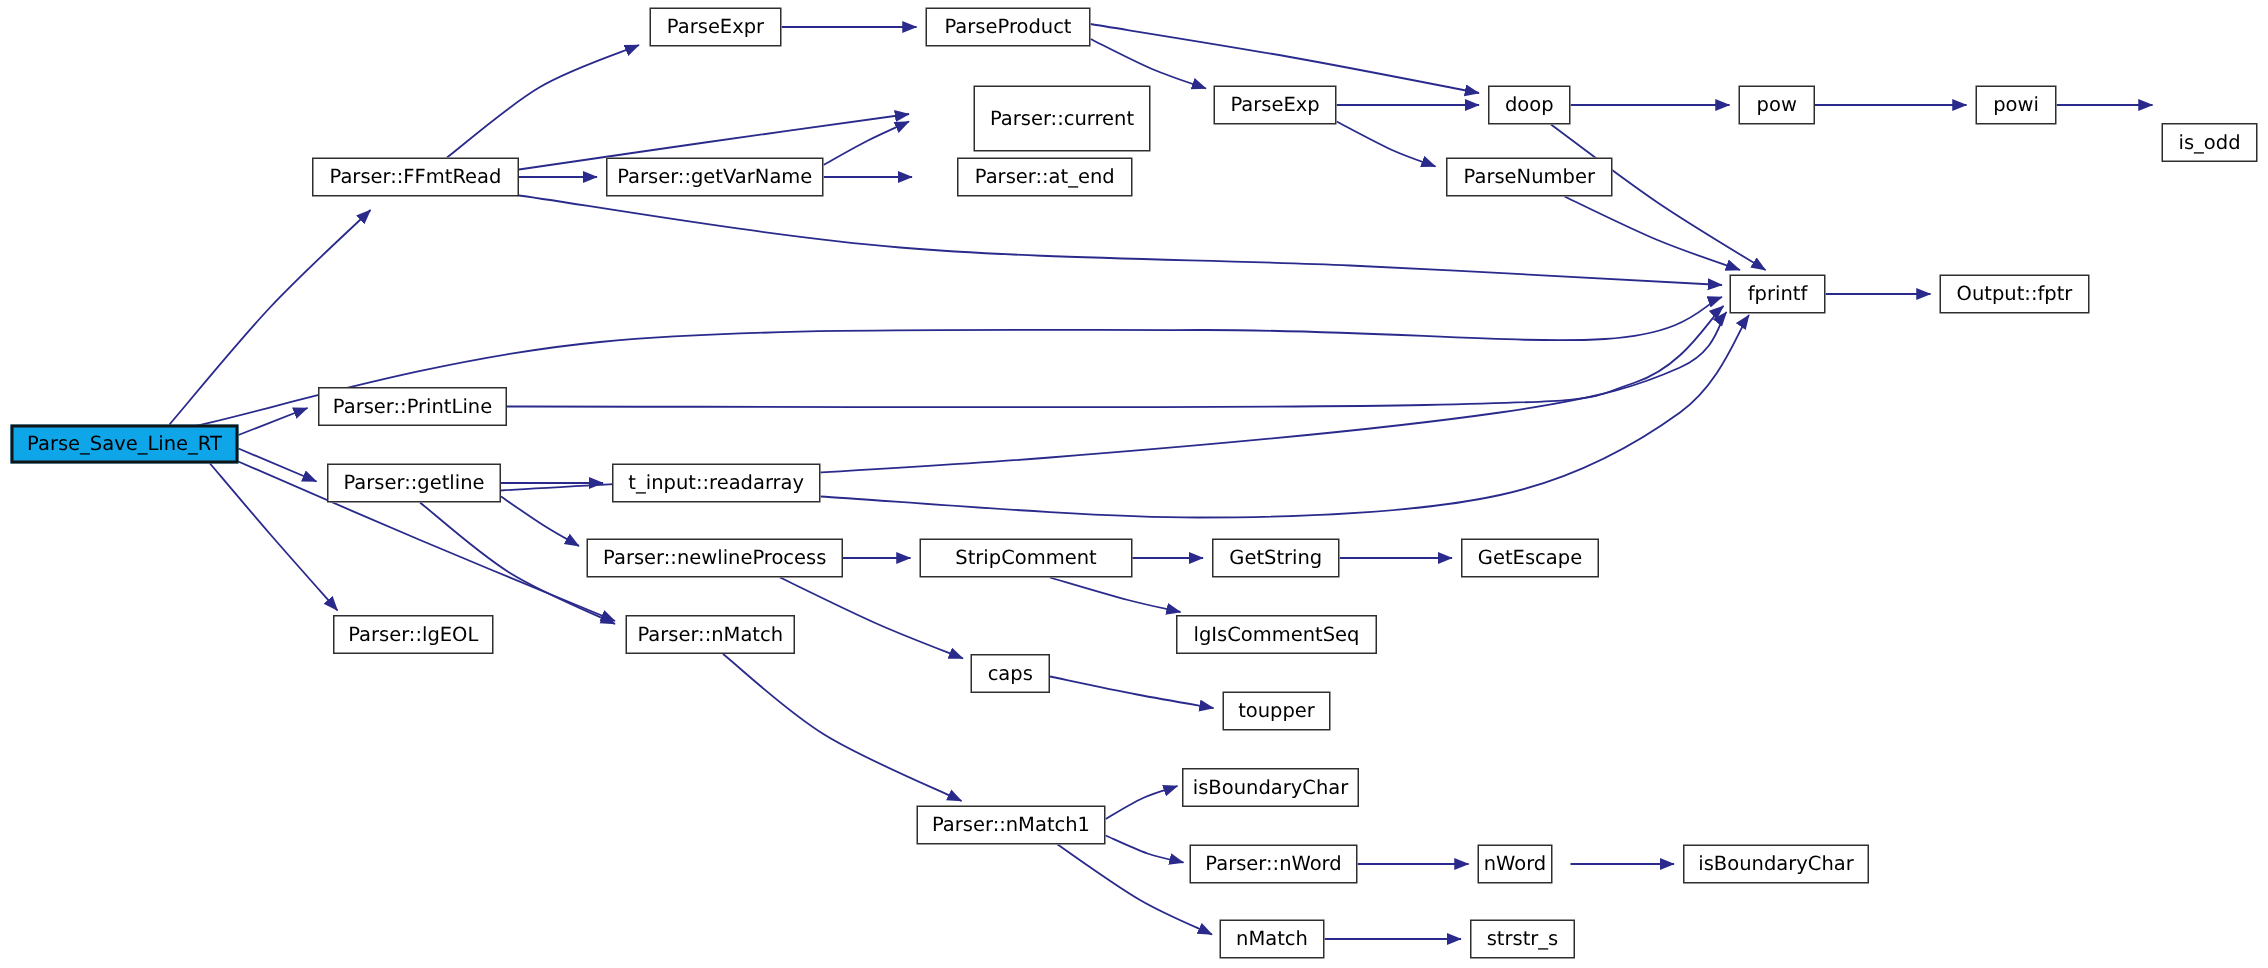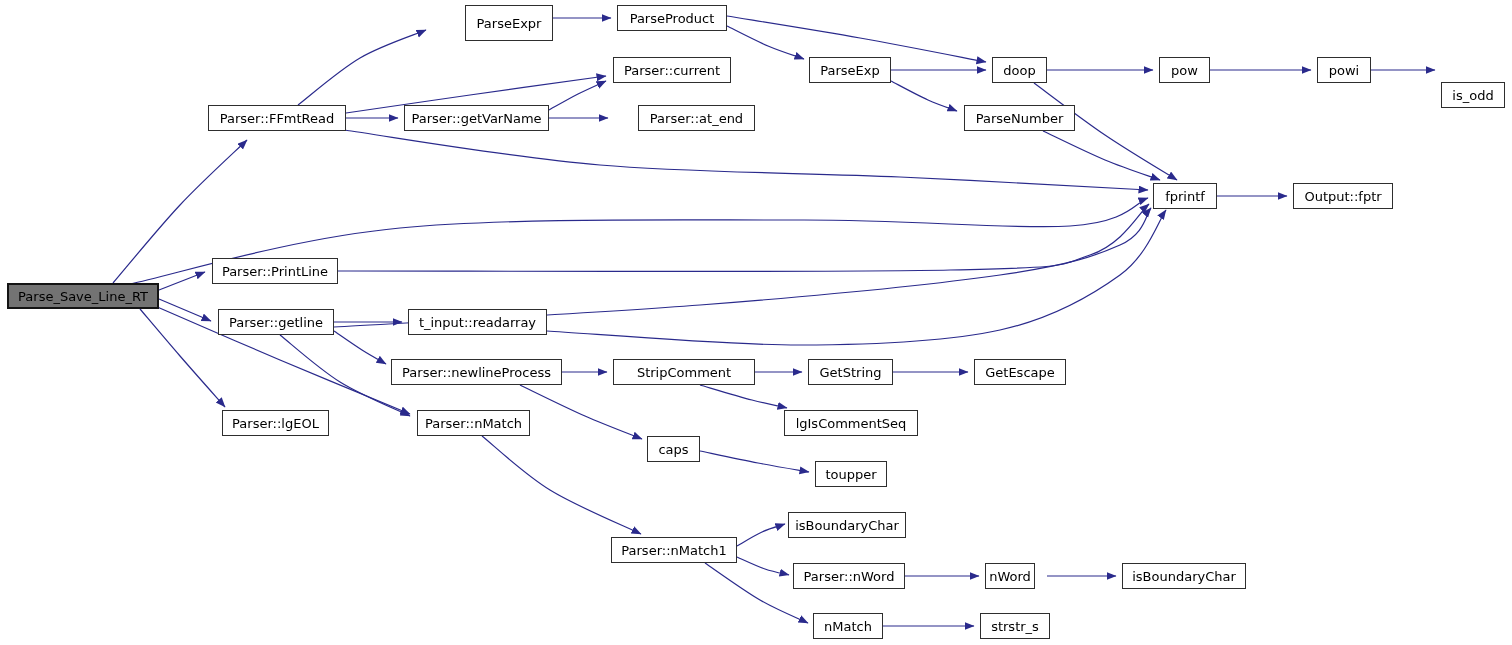--- a/index.html
+++ b/index.html
@@ -17,21 +17,21 @@
     background:#ffffff;
     border:1px solid #2e2e2e;
     color:#000000;
     font-size:13px;
     text-align:center;
     white-space:nowrap;
     display:flex;align-items:center;justify-content:center;
     cursor:pointer;
   }
   .node.highlight{
-    background:#737373;
+    background:#0ea5e9;
     border:2px solid #141414;
   }
 </style>
 </head>
 <body>
 
 <div id="canvas">
   <svg id="edges" width="1512" height="645" viewBox="0 0 1512 645">
     <defs>
       <marker id="arrow" markerWidth="11" markerHeight="9" refX="9.5" refY="4" orient="auto" markerUnits="userSpaceOnUse">
@@ -77,23 +77,23 @@
         <path d="M482,436 C493.3333333333333,445 523.5,473.6666666666667 550,490 C576.5,506.3333333333333 625.8333333333334,526.6666666666666 641,534" fill="none" stroke="#2a2a8c" stroke-width="1.2" marker-end="url(#arrow)"></path>
         <path d="M737,546 C741.1666666666666,543.6666666666666 754,535.6666666666666 762,532 C770,528.3333333333334 781.1666666666666,525.3333333333334 785,524" fill="none" stroke="#2a2a8c" stroke-width="1.2" marker-end="url(#arrow)"></path>
         <path d="M737,557 C741.6666666666666,559 756.3333333333334,566 765,569 C773.6666666666666,572 785,574 789,575" fill="none" stroke="#2a2a8c" stroke-width="1.2" marker-end="url(#arrow)"></path>
         <path d="M705,563 C714.1666666666666,569.1666666666666 742.8333333333334,590 760,600 C777.1666666666666,610 800,619.1666666666666 808,623" fill="none" stroke="#2a2a8c" stroke-width="1.2" marker-end="url(#arrow)"></path>
         <path d="M905,576 L979,576" fill="none" stroke="#2a2a8c" stroke-width="1.2" marker-end="url(#arrow)"></path>
         <path d="M1047,576 L1116,576" fill="none" stroke="#2a2a8c" stroke-width="1.2" marker-end="url(#arrow)"></path>
         <path d="M883,626 L974,626" fill="none" stroke="#2a2a8c" stroke-width="1.2" marker-end="url(#arrow)"></path>
       </g>
   </svg>
   <div id="nodes">
-      <div class="node" style="left: 433px; top: 5px; width: 88px; height: 36px; margin-left: 32px;">ParseExpr</div>
+      <div class="node" style="left: 433px; top: 5px; width: 88px; height: 26px;">ParseExpr</div>
       <div class="node" style="left: 617px; top: 5px; width: 110px; height: 26px;">ParseProduct</div>
-      <div class="node" style="left: 613px; top: 57px; width: 118px; height: 26px;">Parser::current</div>
+      <div class="node" style="left: 649px; top: 57px; width: 118px; height: 44px;">Parser::current</div>
       <div class="node" style="left: 809px; top: 57px; width: 82px; height: 26px;">ParseExp</div>
       <div class="node" style="left: 992px; top: 57px; width: 55px; height: 26px;">doop</div>
       <div class="node" style="left: 1159px; top: 57px; width: 51px; height: 26px;">pow</div>
       <div class="node" style="left: 1317px; top: 57px; width: 54px; height: 26px;">powi</div>
       <div class="node" style="left: 1441px; top: 57px; width: 64px; height: 26px; margin-top: 25px;">is_odd</div>
       <div class="node" style="left: 208px; top: 105px; width: 138px; height: 26px;">Parser::FFmtRead</div>
       <div class="node" style="left: 404px; top: 105px; width: 145px; height: 26px;">Parser::getVarName</div>
       <div class="node" style="left: 638px; top: 105px; width: 117px; height: 26px;">Parser::at_end</div>
       <div class="node" style="left: 964px; top: 105px; width: 111px; height: 26px;">ParseNumber</div>
       <div class="node" style="left: 1153px; top: 183px; width: 64px; height: 26px;">fprintf</div>

